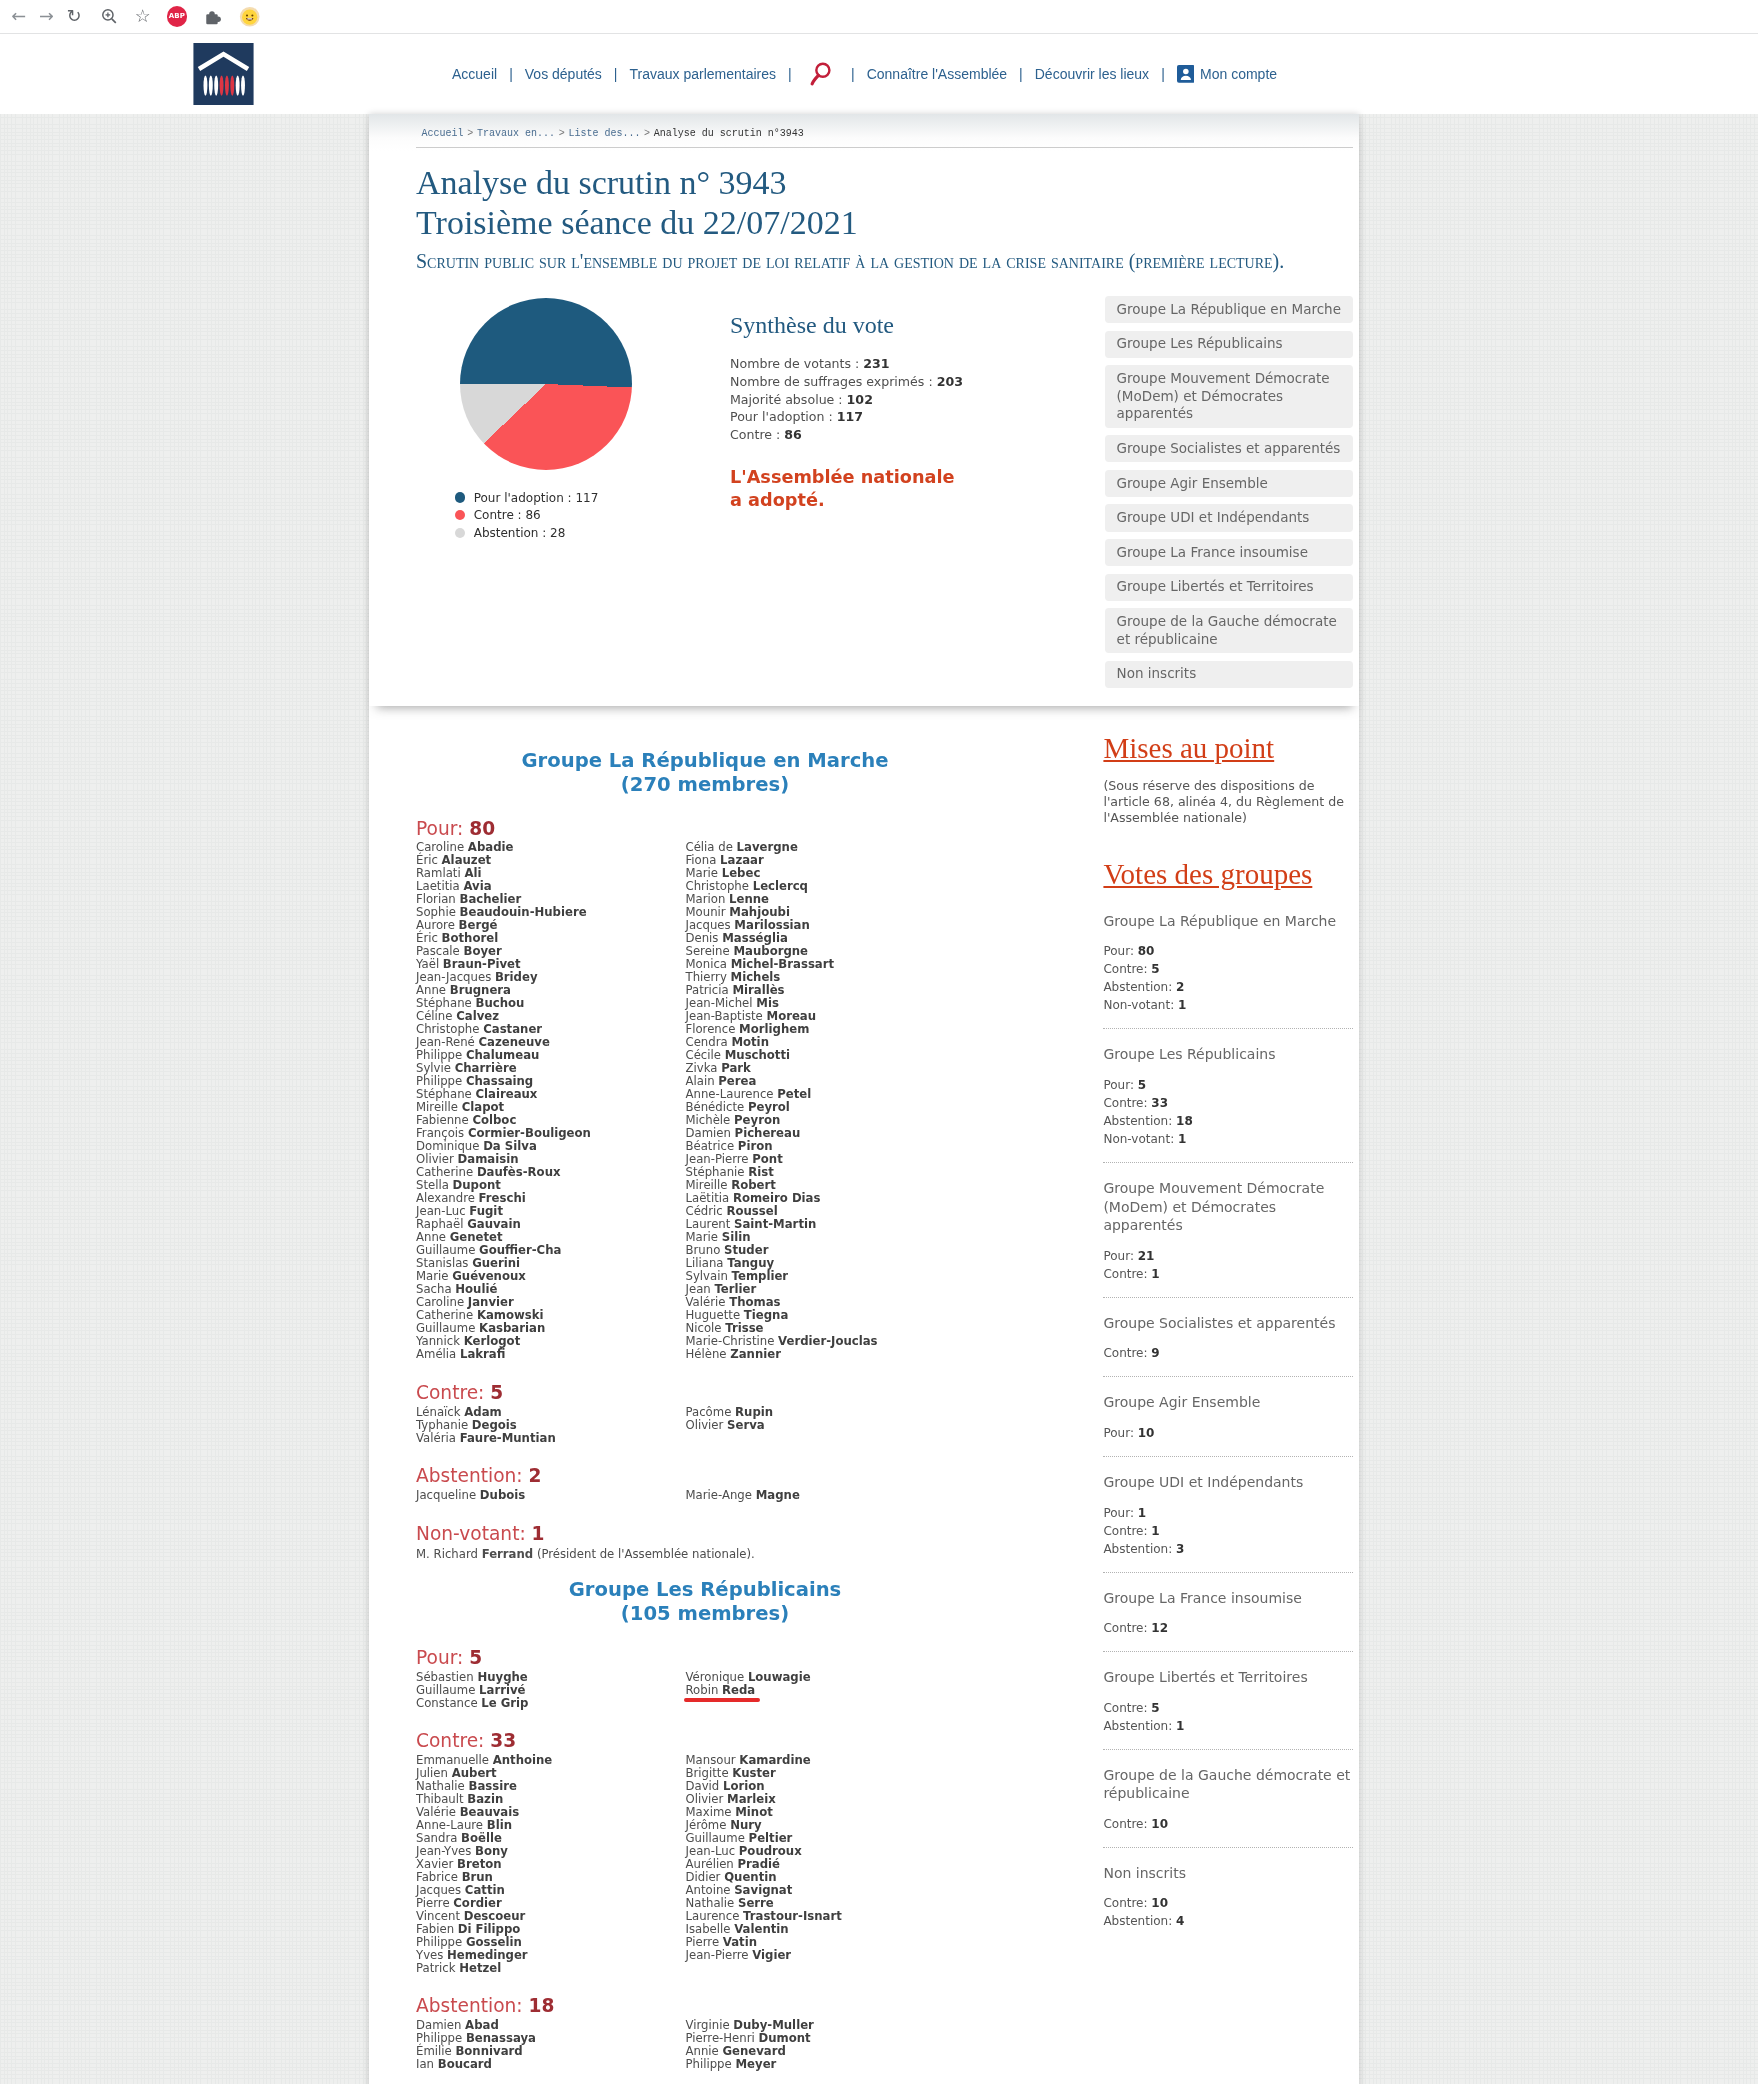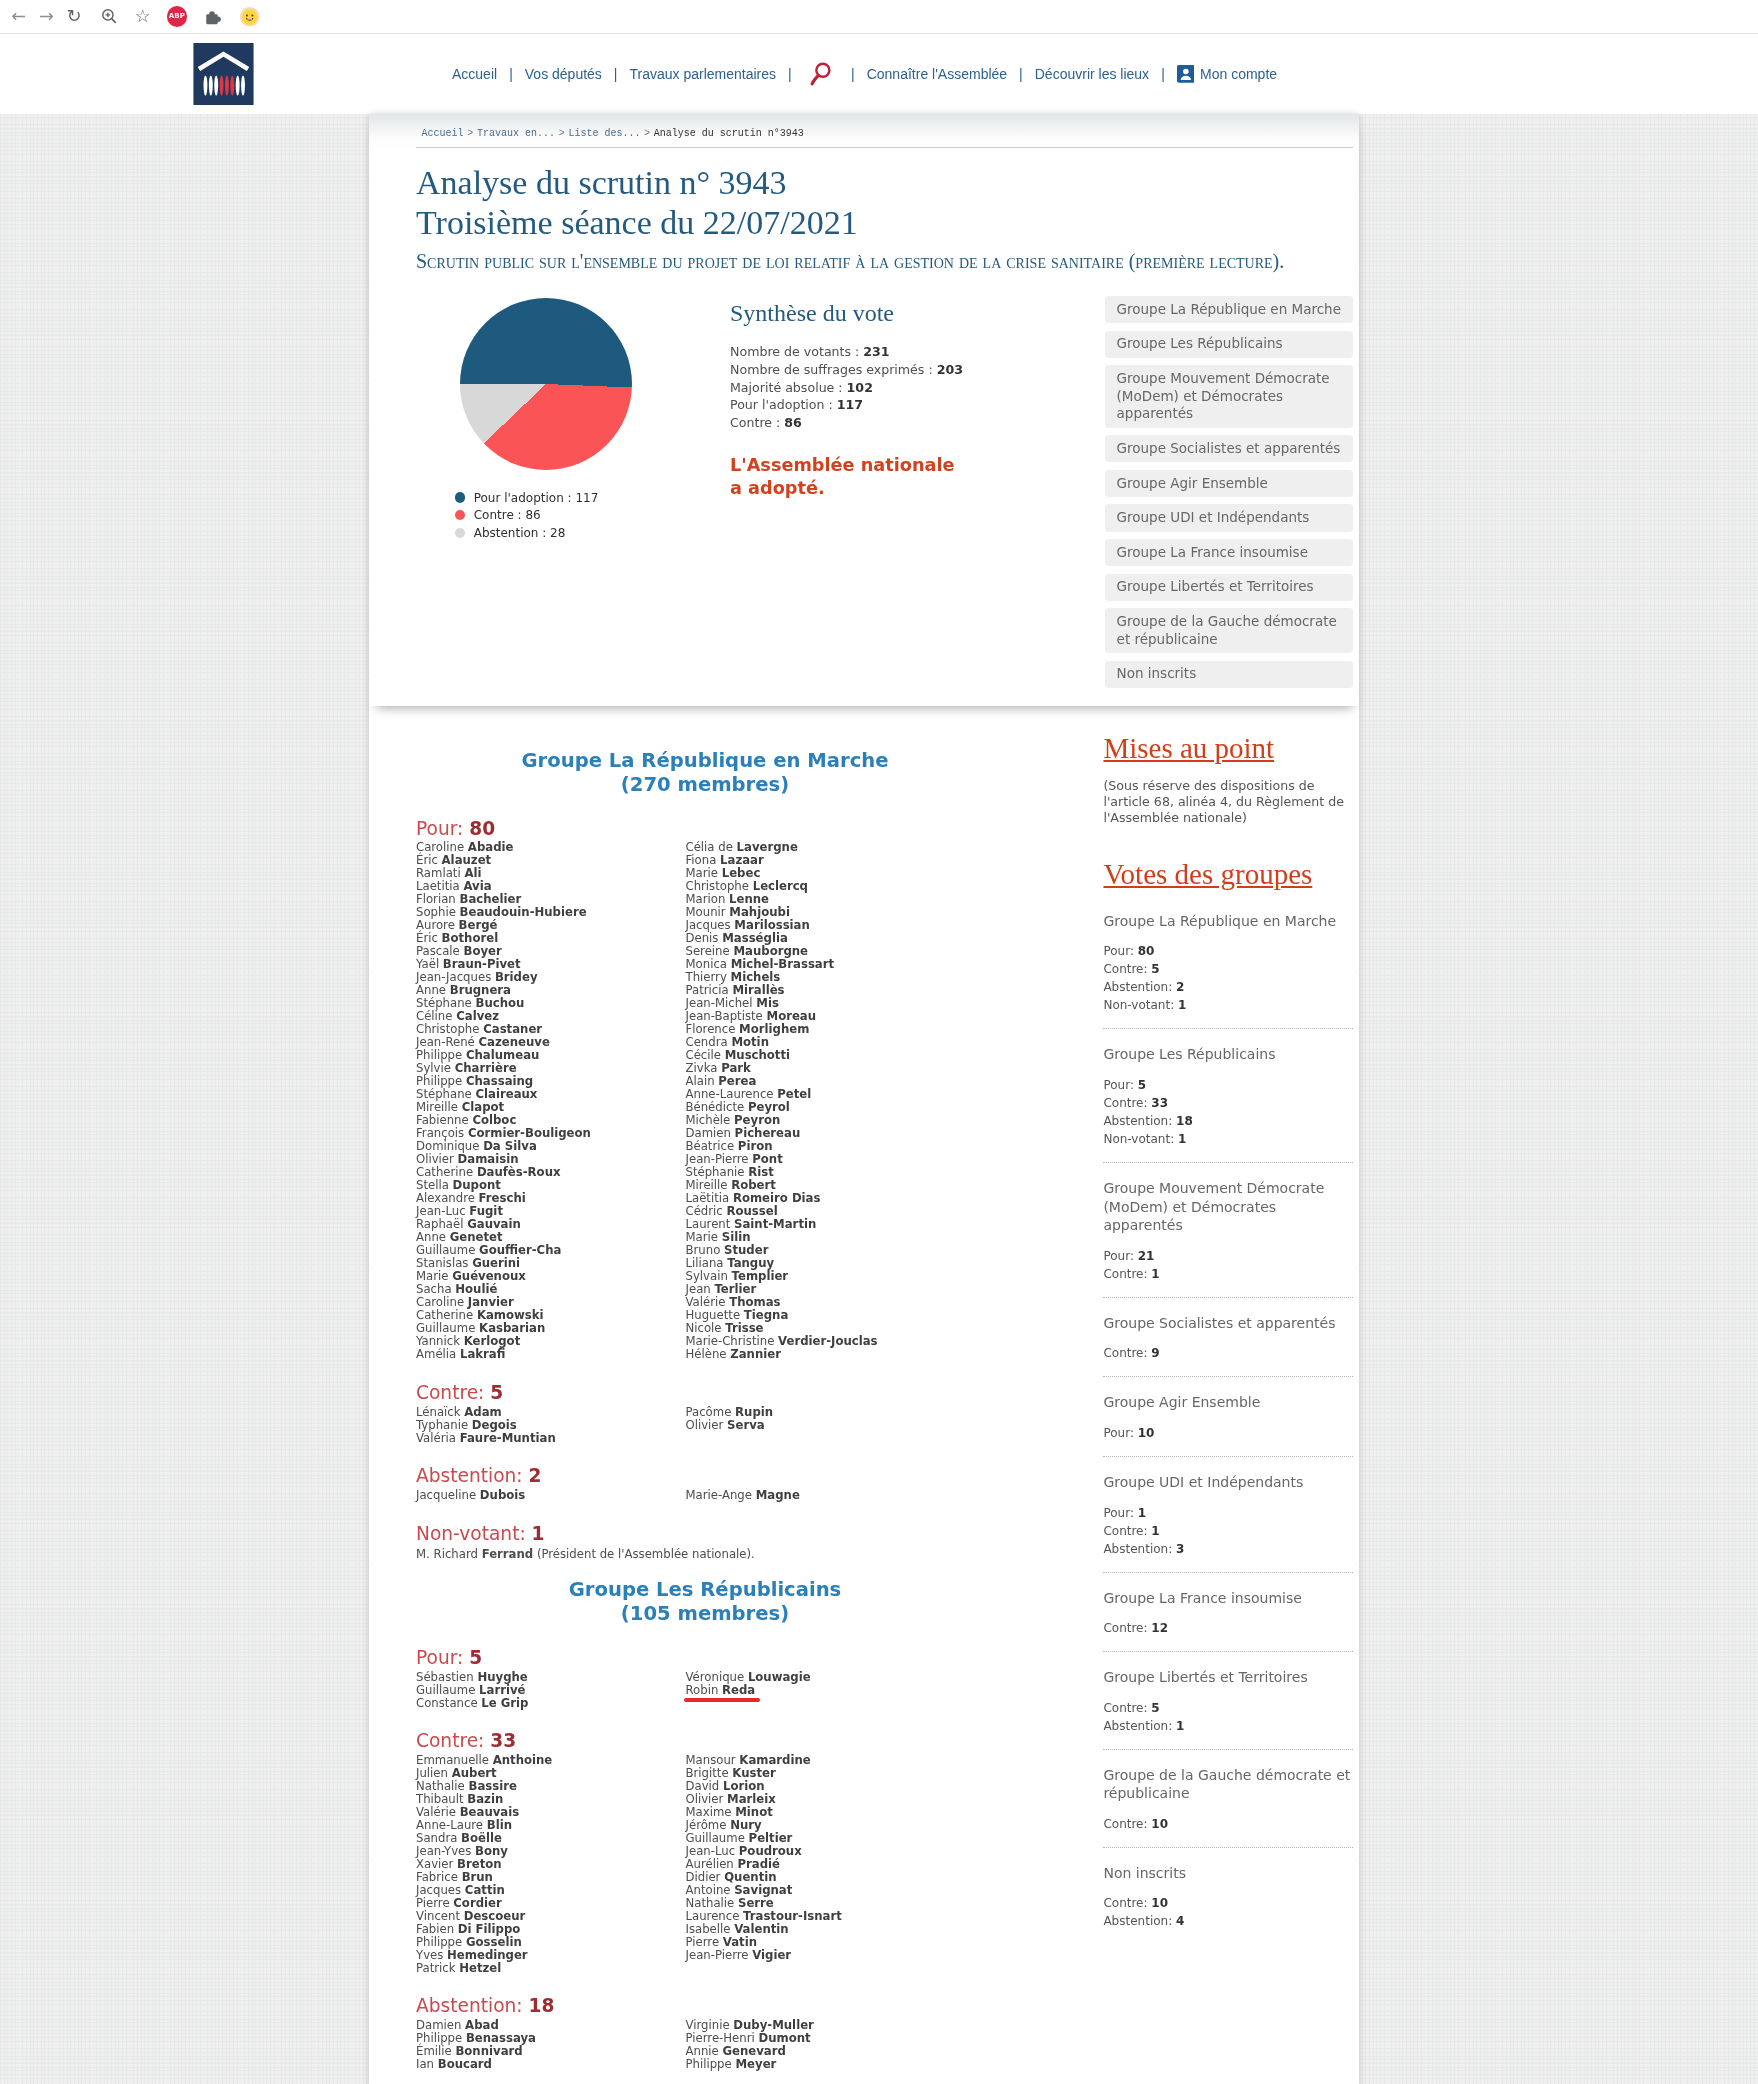--- a/index.html
+++ b/index.html
@@ -44,21 +44,21 @@
   .subtitle { font-family: "Liberation Serif", serif; font-variant: small-caps; font-size: 20px; line-height: 22.4px; color: #235a80; max-width: 886px; margin-top: 6.5px; }
 
   .synthese-row { display: flex; margin-top: 24px; }
   .pie-block { width: 280px; flex: 0 0 280px; }
   .pie { width: 172px; height: 172px; border-radius: 50%; margin: 1.9px 0 20.5px 44px; }
   .legend { list-style: none; margin-left: 39px; }
   .legend li { display: flex; align-items: center; gap: 8.4px; font-size: 12px; color: #2f2f2f; margin: 3.7px 0; }
   .dot { width: 10.3px; height: 10.3px; border-radius: 50%; flex: 0 0 10.3px; }
 
   .stats-block { width: 322px; margin-left: 34px; }
-  .stats-block h2 { font-family: "Liberation Serif", serif; font-size: 24px; color: #235a80; font-weight: normal; margin: 4px 0 16px; }
+  .stats-block h2 { font-family: "Liberation Serif", serif; font-size: 24px; color: #235a80; font-weight: normal; margin: 16px 0 16px; }
   .stat { font-size: 12.6px; color: #4f4f4f; line-height: 17.7px; }
   .stat b { color: #333; }
   .result { color: #d2421f; font-weight: bold; font-size: 17.7px; line-height: 23px; margin-top: 22.4px; width: 233px; }
 
   .group-buttons { margin-left: auto; width: 248px; display: flex; flex-direction: column; gap: 7.5px; }
   .gbtn { background: #efefef; border: none; border-radius: 3.7px; padding: 4.7px 11.2px; font-size: 13.5px; line-height: 17.7px; color: #666; text-align: left; cursor: pointer; font-family: "DejaVu Sans", sans-serif; }
 
   
   .bottom-section { display: flex; padding: 26px 5.6px 28px 47px; }
   .main-votes { width: 578px; flex: 0 0 578px; }

